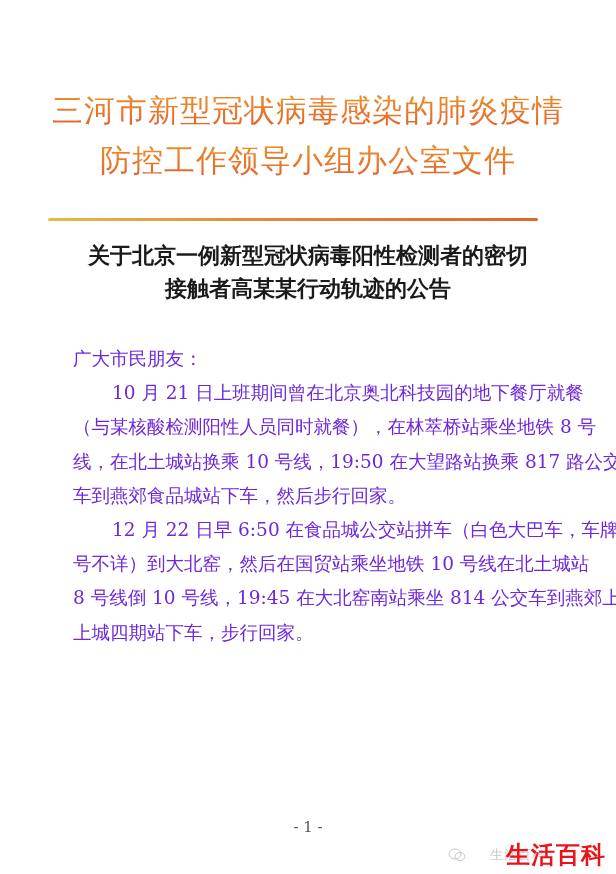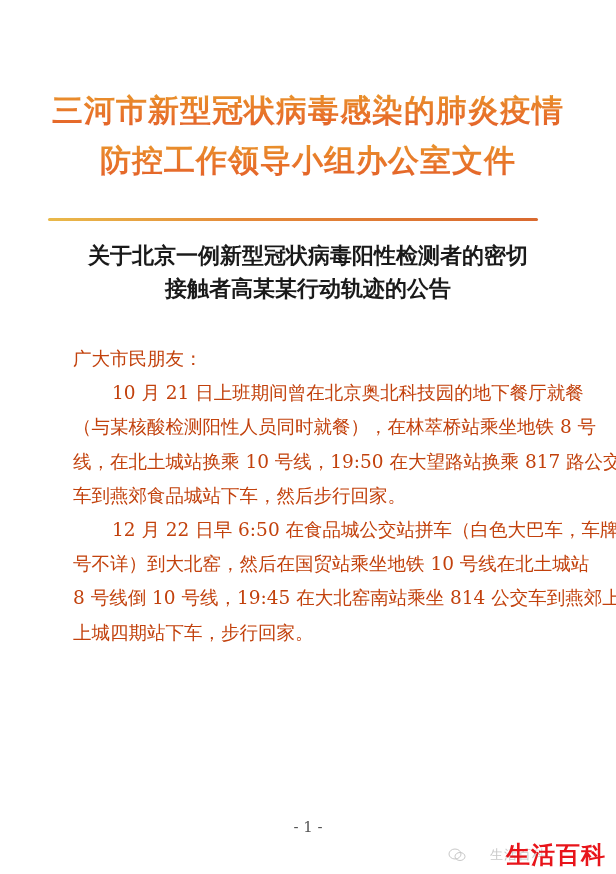--- a/index.html
+++ b/index.html
@@ -4,21 +4,21 @@
 <style>
   html, body { margin: 0; padding: 0; }
   body {
     width: 616px; height: 874px; background: #ffffff; position: relative; overflow: hidden;
     font-family: "DejaVu Serif", "Liberation Serif", serif; color: #222;
   }
   .page { position: absolute; left: 0; top: 0; width: 616px; height: 874px; }
   .org-header {
     position: absolute; left: 0; width: 616px; text-align: center;
     font-family: "DejaVu Sans", "Liberation Sans", sans-serif;
-    font-weight: bold; font-size: 31px; letter-spacing: 1px;
+    font-weight: normal; font-size: 31px; letter-spacing: 1px;
   }
   .org-header .line {
     display: block; height: 50px; line-height: 50px;
     background: linear-gradient(180deg, #e9a02c 0%, #e8722a 60%, #e05a2a 100%);
     -webkit-background-clip: text; background-clip: text; color: transparent;
   }
   .org-line1 { top: 85px; }
   .org-line2 { top: 135px; }
   .divider {
     position: absolute; left: 48px; top: 218px; width: 490px; height: 3px;
@@ -27,21 +27,21 @@
   }
   .notice-title {
     position: absolute; left: 0; width: 616px; text-align: center;
     font-family: "DejaVu Sans", "Liberation Sans", sans-serif;
     font-weight: bold; font-size: 22px; color: #1a1a1a;
   }
   .title-l1 { top: 240px; height: 32px; line-height: 32px; }
   .title-l2 { top: 273px; height: 32px; line-height: 32px; }
   .body-text {
     position: absolute; left: 73px; width: 472px; top: 342px;
-    font-size: 18.5px; color: #c2410c;
+    font-size: 18.5px; color: #6d28d9;
   }
   .tl { display: block; height: 34.2px; line-height: 34.2px; white-space: nowrap; }
   .tl.j { text-align: justify; text-align-last: justify; }
   .tl.indent { padding-left: 39px; }
   .page-number {
     position: absolute; top: 818px; left: 0; width: 616px; text-align: center;
     font-size: 15px; color: #555;
   }
   .watermark {
     position: absolute; right: 10px; top: 840px; height: 30px; display: flex; align-items: center; gap: 20px;

